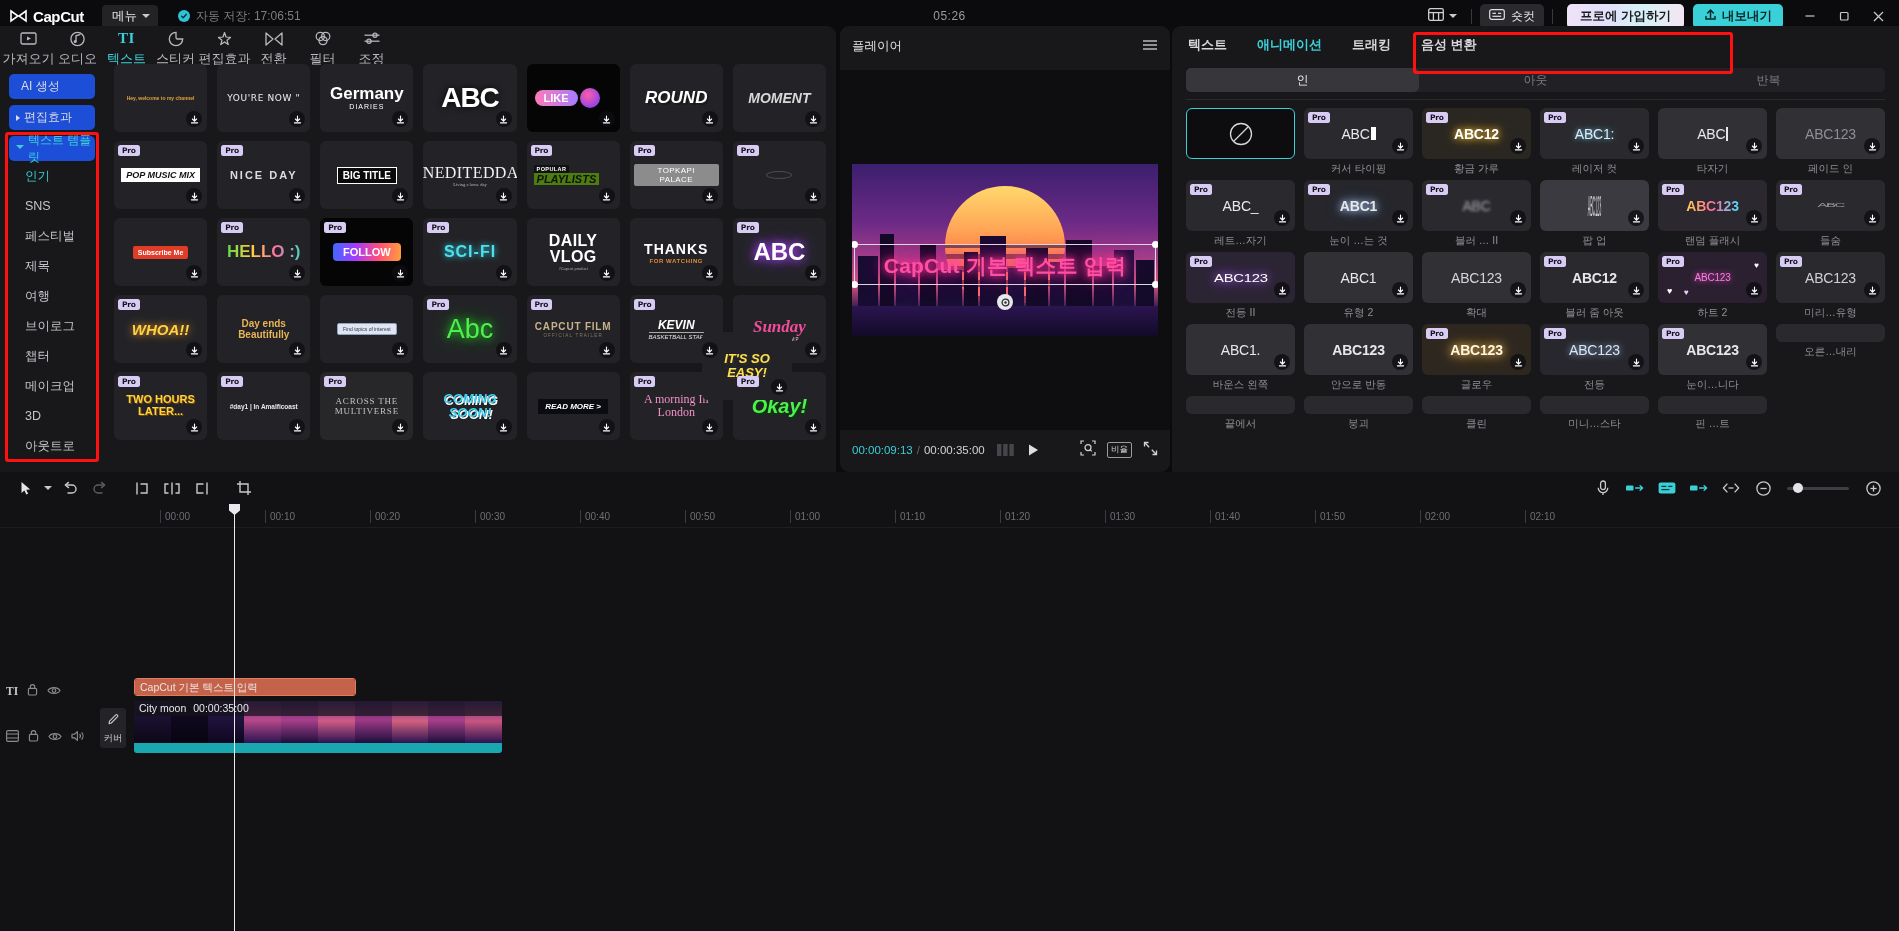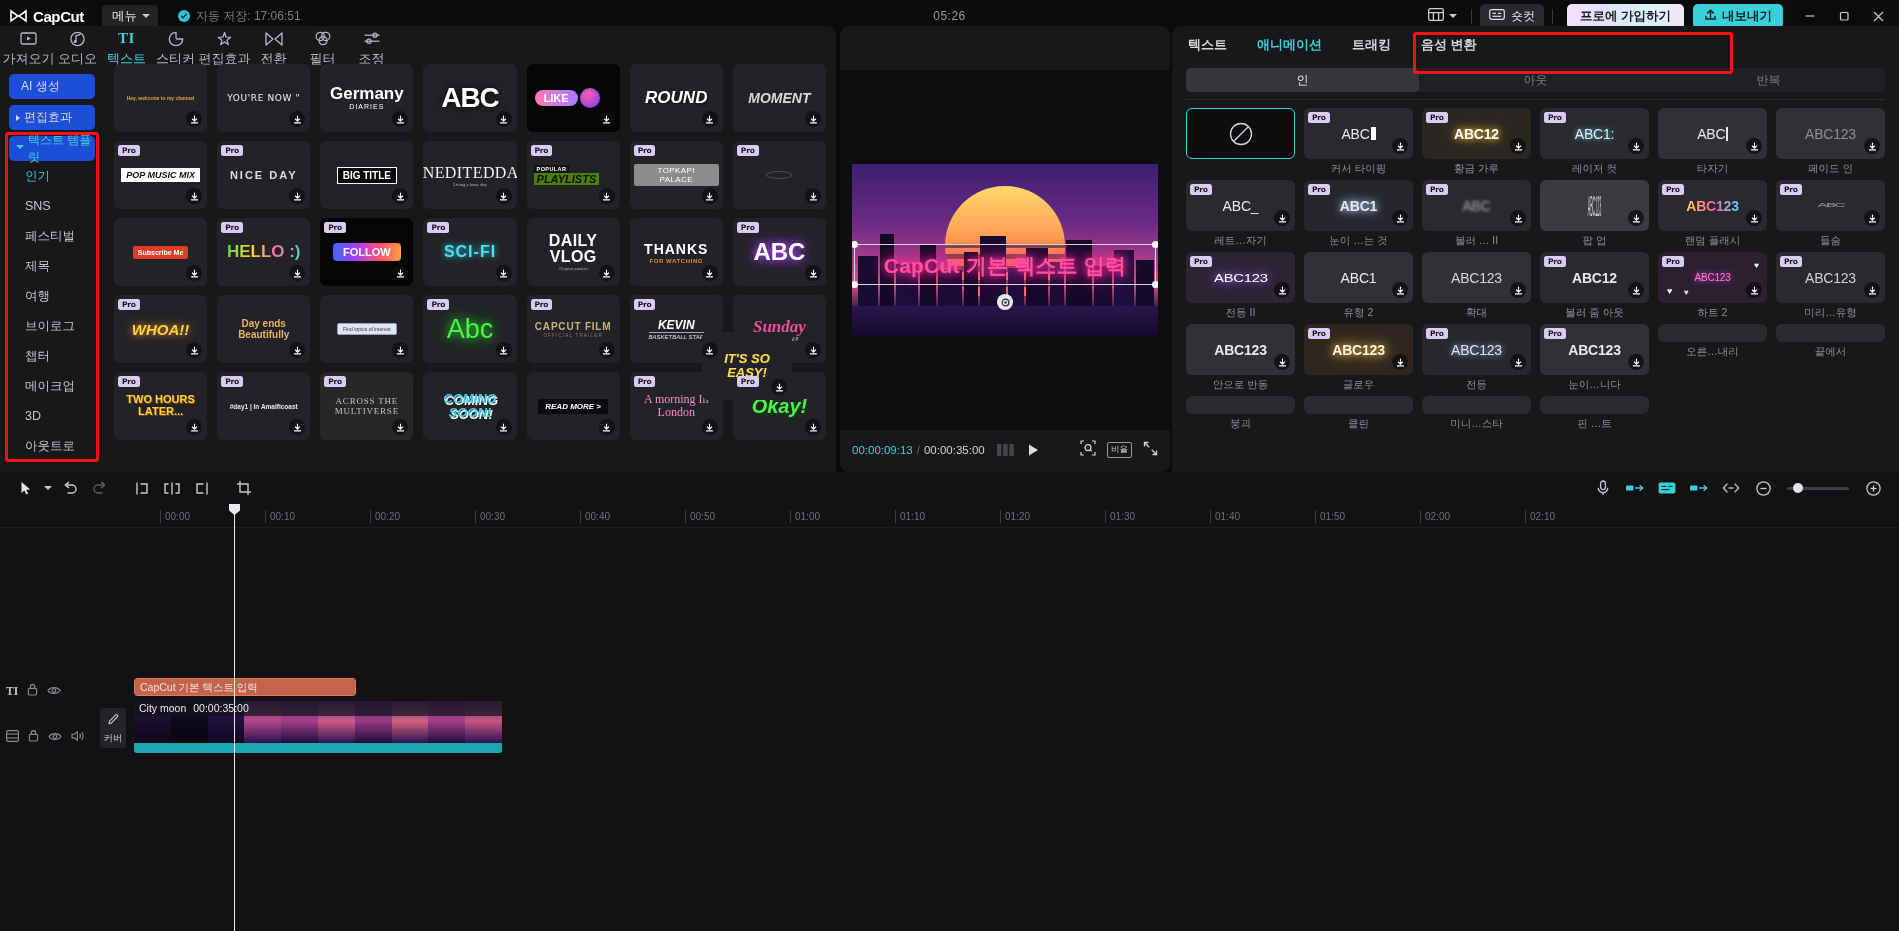--- a/index.html
+++ b/index.html
@@ -829,20 +829,30 @@
         <span style="font-size:13px;font-weight:bold;font-style:italic;color:#ffe14d;text-shadow:1.5px 1.5px 0 #2a2a2a;line-height:1.05;">IT'S SO EASY!</span>
       </div>
     <div class="dlbtn">
         <svg width="9" height="9" viewBox="0 0 9 9">
           <path d="M4.5 1 V6 M2.4 4 L4.5 6.1 L6.6 4 M1.4 7.8 H7.6" fill="none" stroke="#fff" stroke-width="1.15" stroke-linecap="round"></path>
         </svg>
       </div>
   </div>
 
   <div class="player">
+    <div class="player-head">
+      <span class="ttl">플레이어</span>
+      <span class="burger">
+        <svg width="16" height="12" viewBox="0 0 16 12">
+            <line x1="1" y1="2" x2="15" y2="2" stroke="#d4d4d8" stroke-width="1.3"></line>
+            <line x1="1" y1="6" x2="15" y2="6" stroke="#d4d4d8" stroke-width="1.3"></line>
+            <line x1="1" y1="10" x2="15" y2="10" stroke="#d4d4d8" stroke-width="1.3"></line>
+          </svg>
+      </span>
+    </div>
 
     <div class="stage">
       <div class="video">
         <div class="sky"></div>
         <div class="sun"></div>
         <div class="sunlines">
           <i style="top:58px;height:4px;"></i>
             <i style="top:68px;height:5px;"></i>
           <i style="top:80px;height:6px;"></i>
             <i style="top:94px;height:7px;"></i>
@@ -1150,20 +1160,31 @@
           <div class="dlbtn">
               <svg width="9" height="9" viewBox="0 0 9 9">
                 <path d="M4.5 1 V6 M2.4 4 L4.5 6.1 L6.6 4 M1.4 7.8 H7.6" fill="none" stroke="#fff" stroke-width="1.15" stroke-linecap="round"></path>
               </svg>
             </div>
         </div>
         <div class="alabel">미리…유형</div>
       </div>
       <div class="acell">
         <div class="athumb" style="background:#303035;">
+          <span class="abc">ABC1.</span>
+          <div class="dlbtn">
+              <svg width="9" height="9" viewBox="0 0 9 9">
+                <path d="M4.5 1 V6 M2.4 4 L4.5 6.1 L6.6 4 M1.4 7.8 H7.6" fill="none" stroke="#fff" stroke-width="1.15" stroke-linecap="round"></path>
+              </svg>
+            </div>
+        </div>
+        <div class="alabel">바운스 왼쪽</div>
+      </div>
+      <div class="acell">
+        <div class="athumb" style="background:#303035;">
           <span class="abc" style="font-weight:bold;">ABC123</span>
           <div class="dlbtn">
               <svg width="9" height="9" viewBox="0 0 9 9">
                 <path d="M4.5 1 V6 M2.4 4 L4.5 6.1 L6.6 4 M1.4 7.8 H7.6" fill="none" stroke="#fff" stroke-width="1.15" stroke-linecap="round"></path>
               </svg>
             </div>
         </div>
         <div class="alabel">안으로 반동</div>
       </div>
       <div class="acell">

